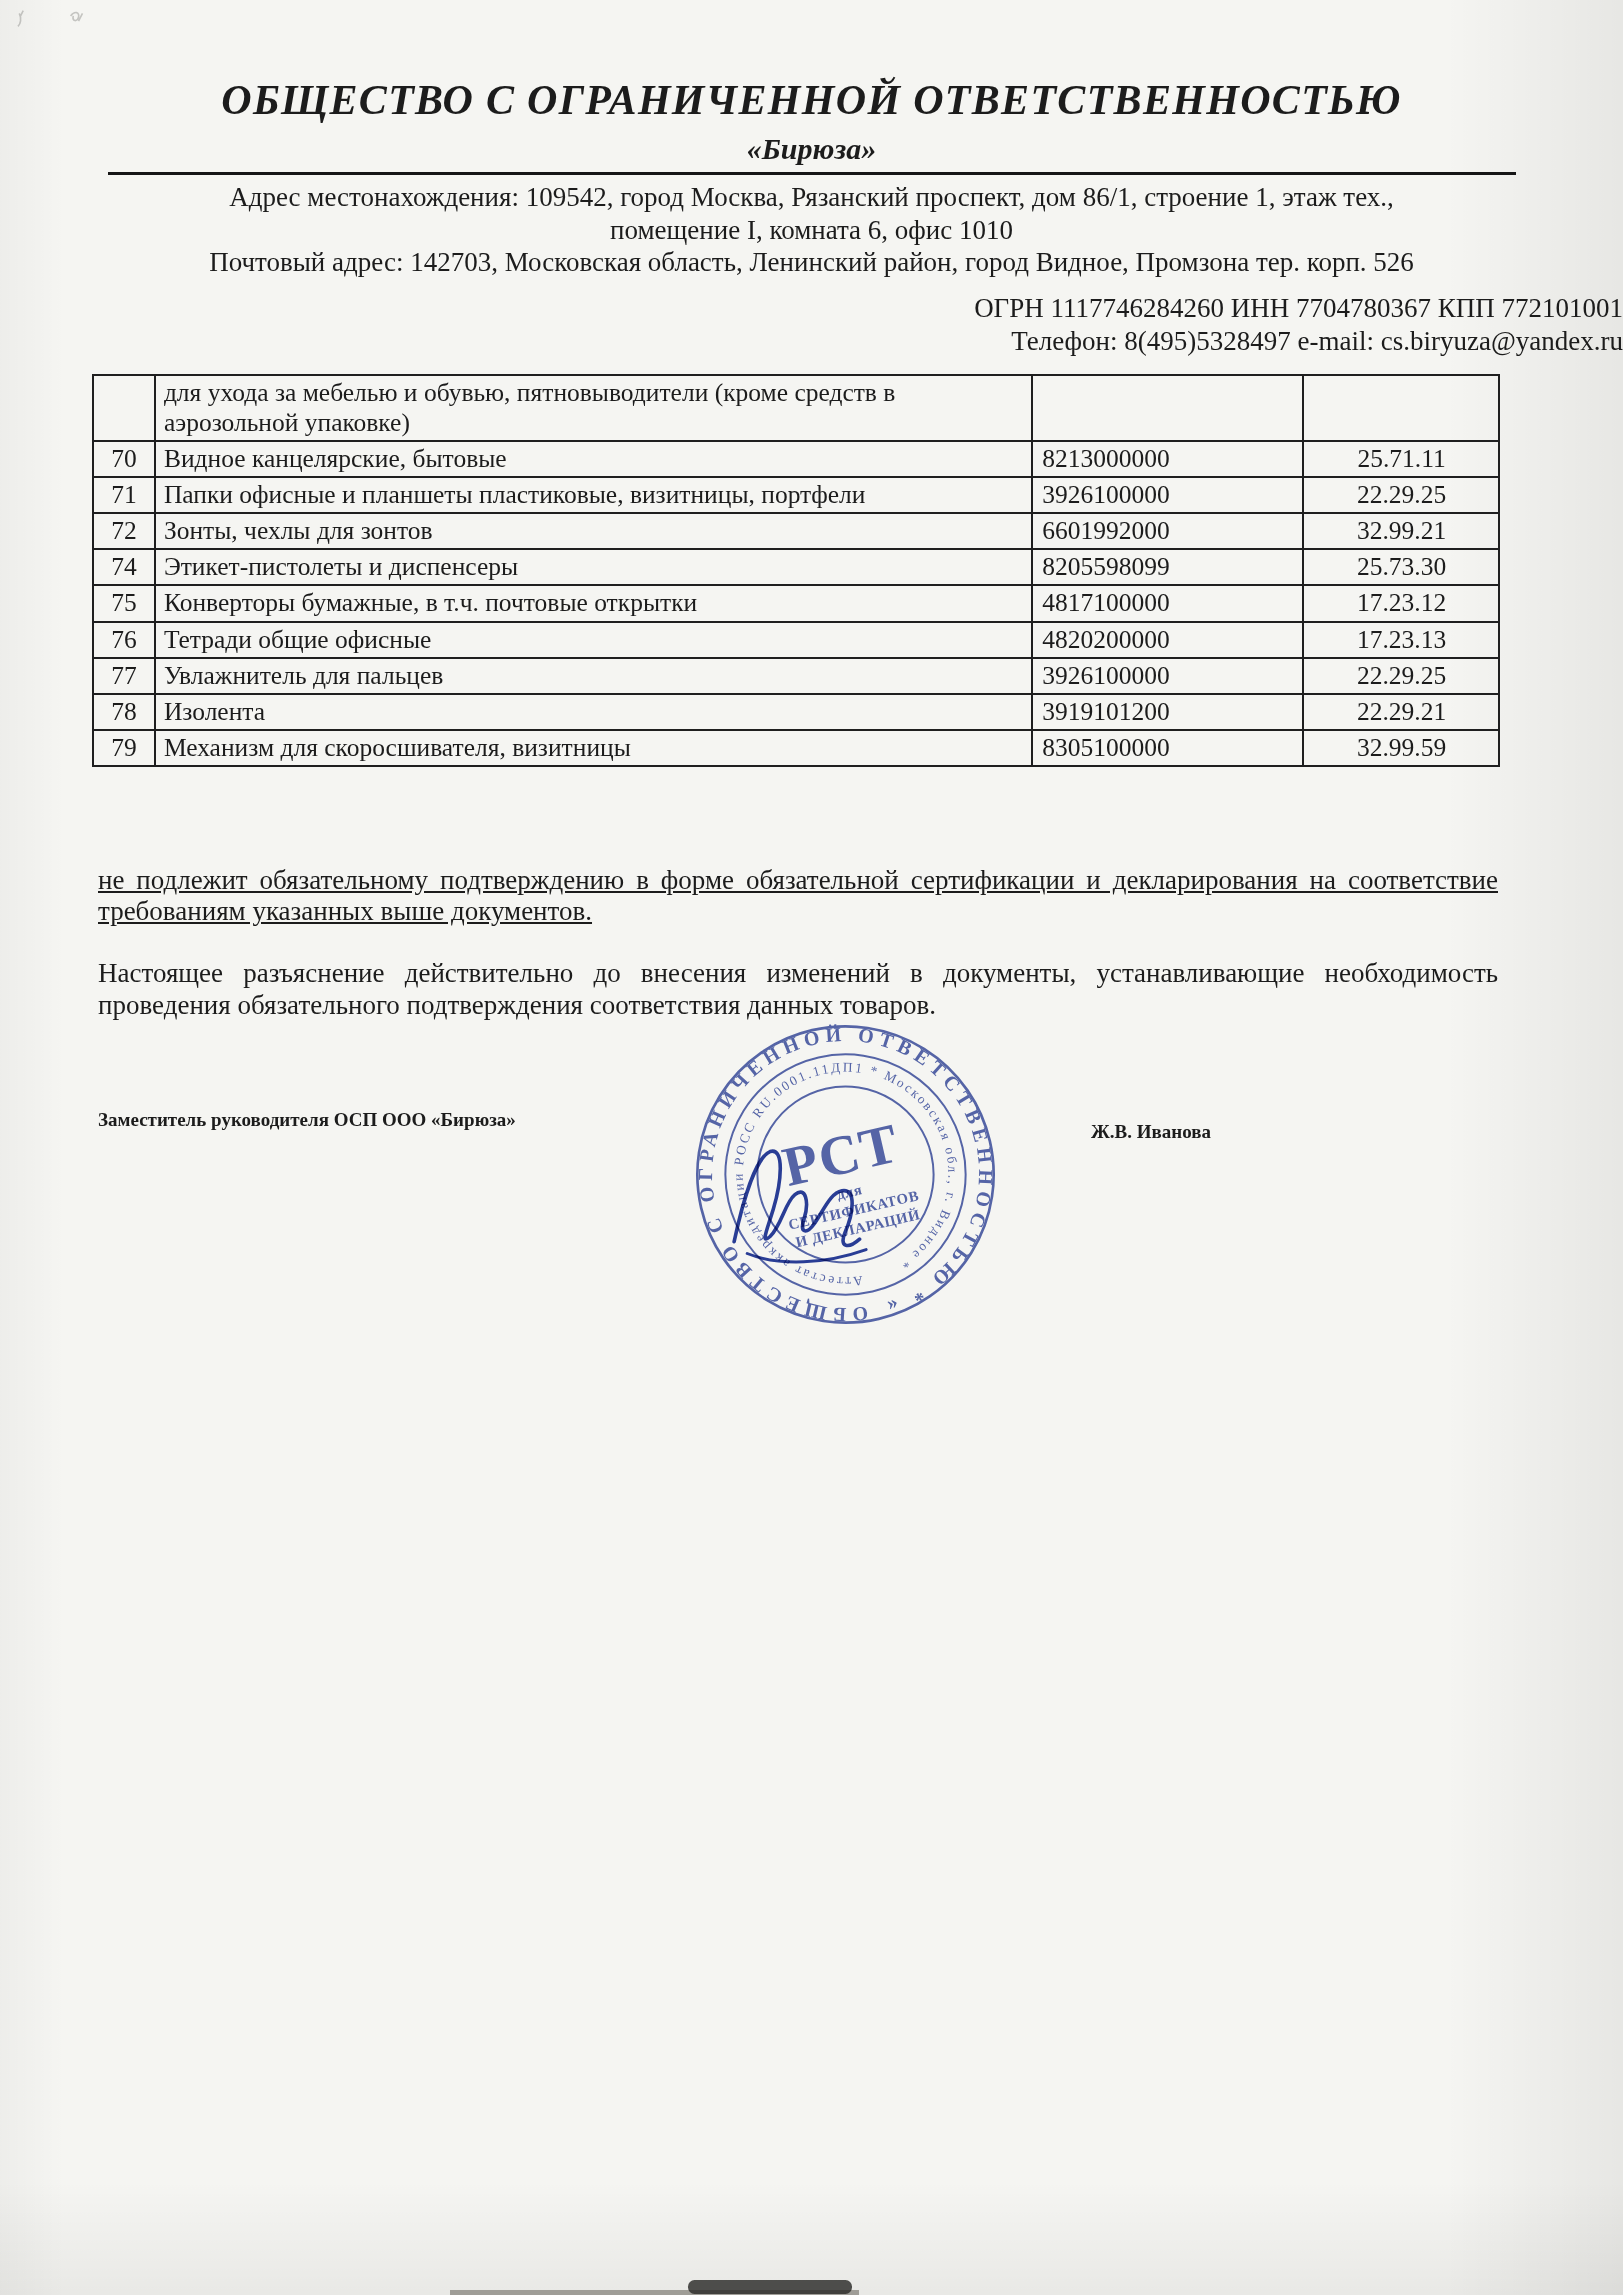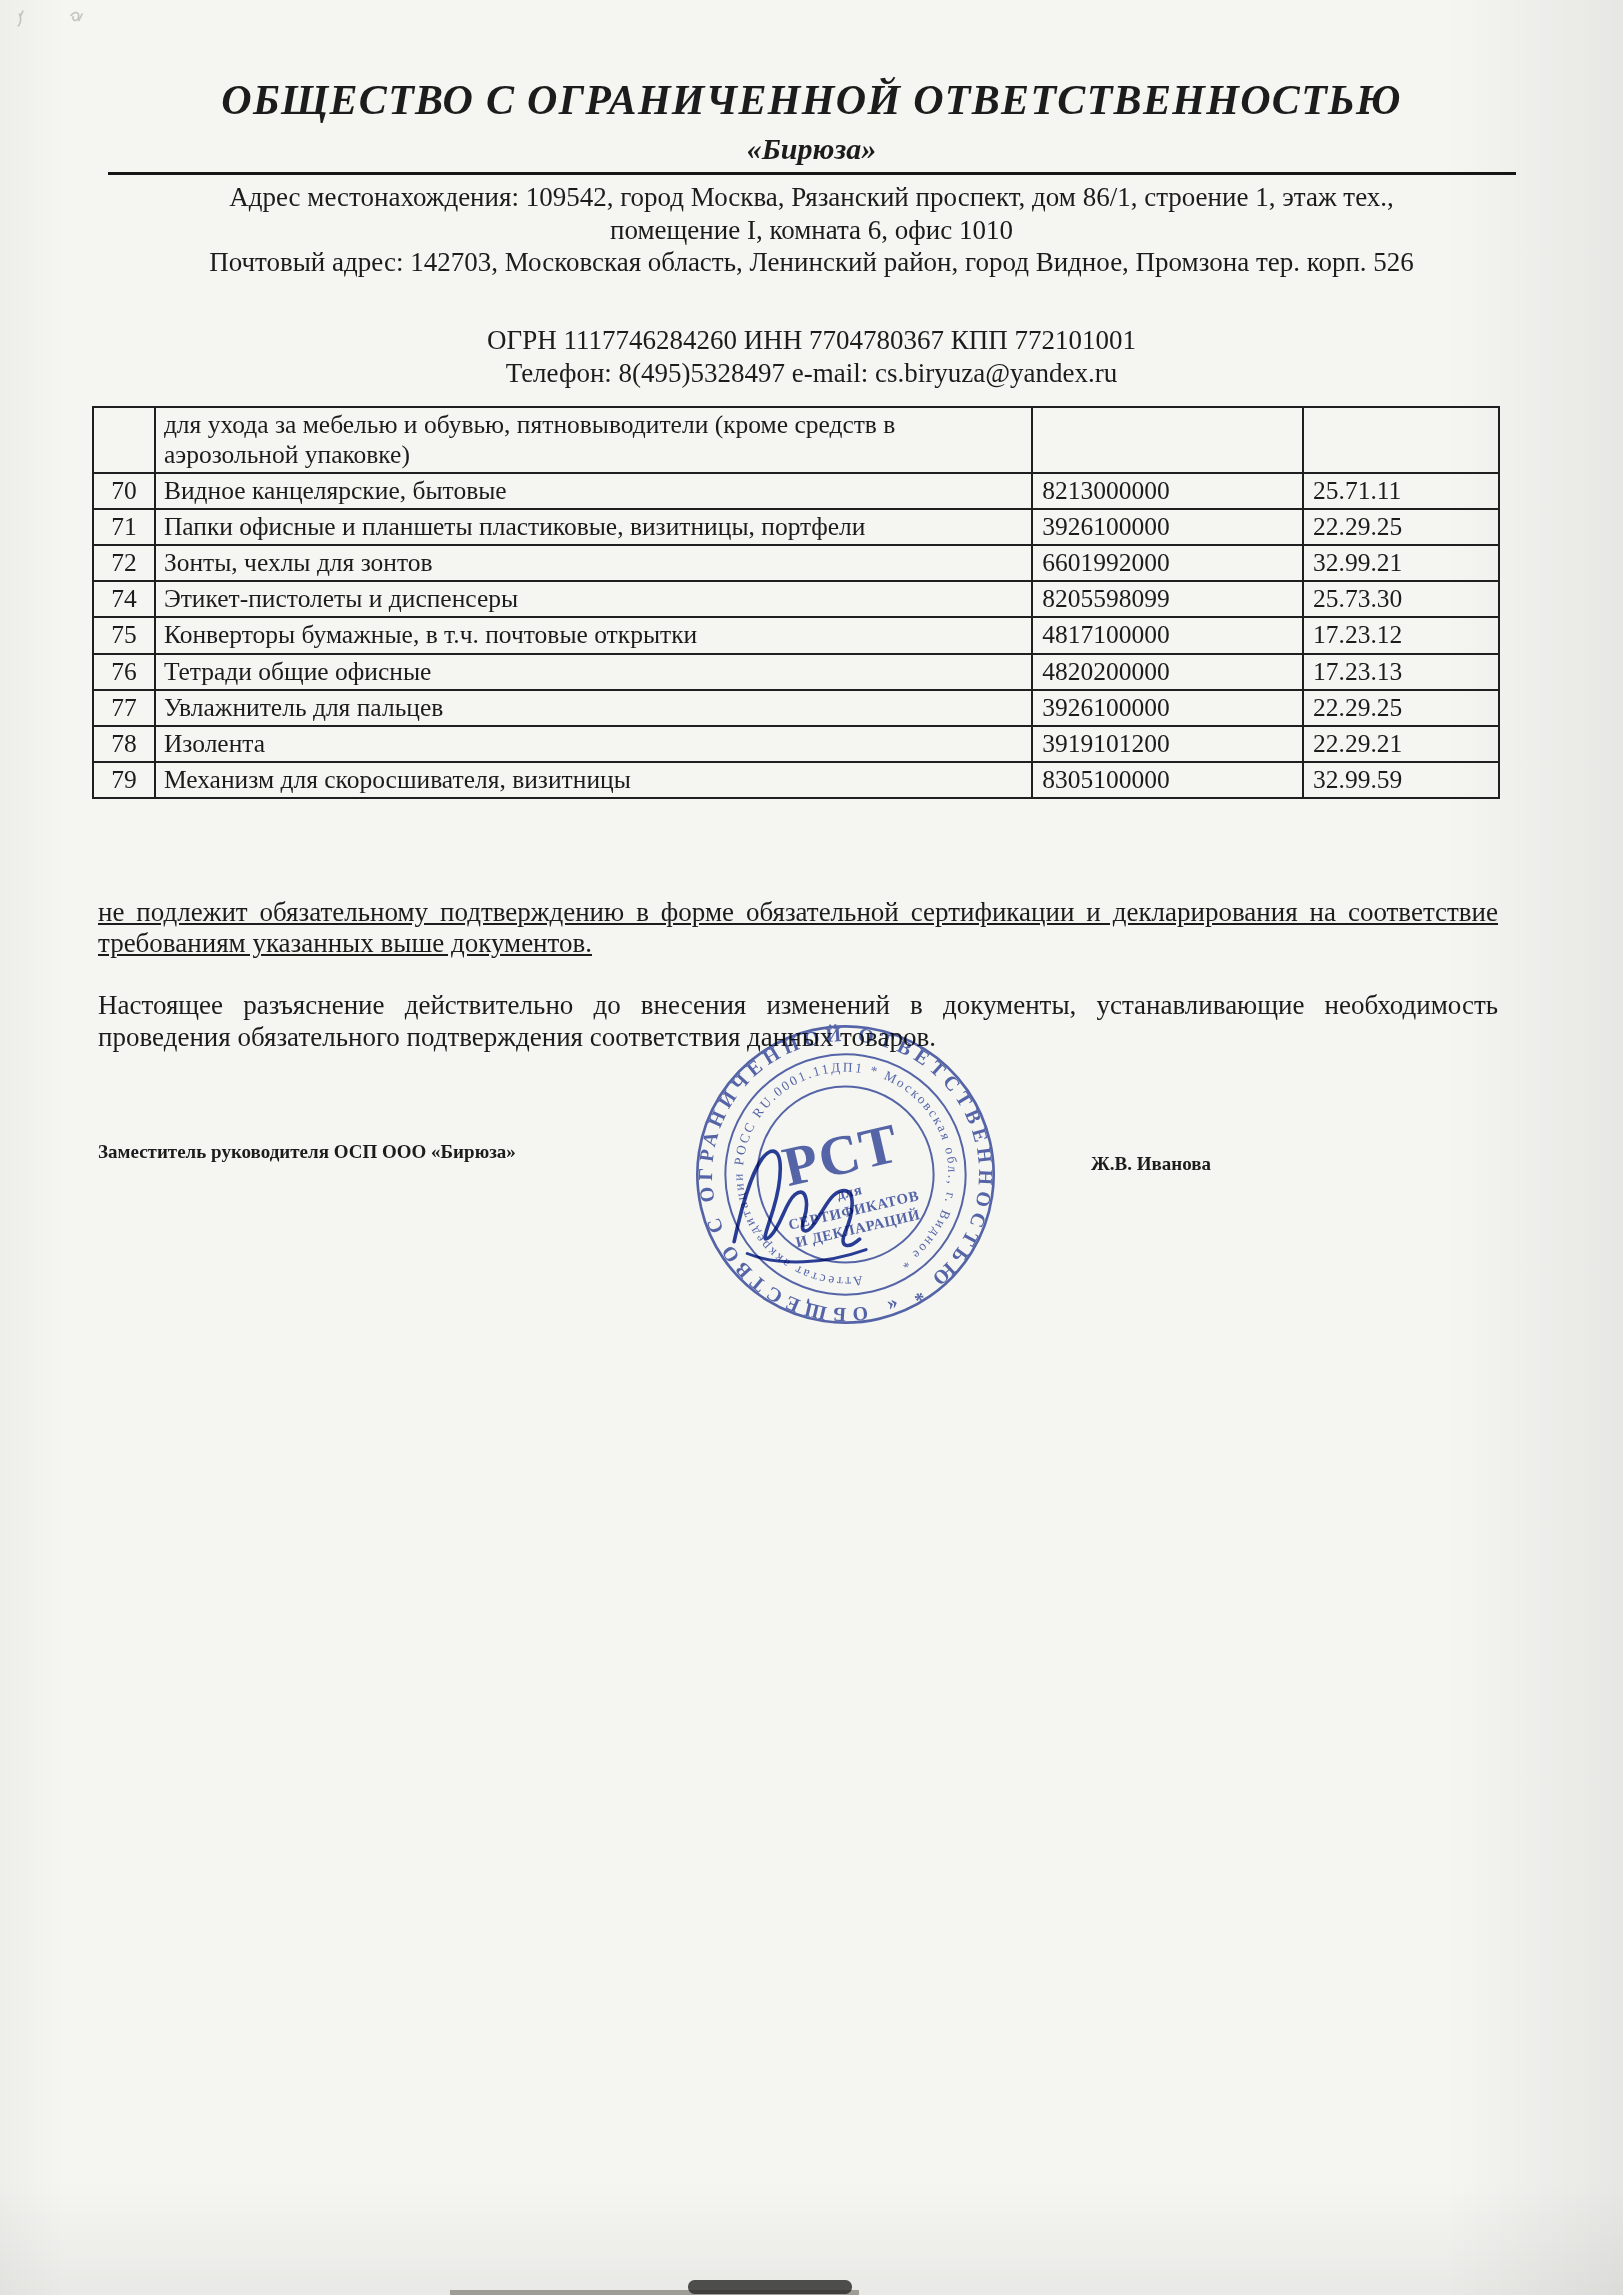--- a/index.html
+++ b/index.html
@@ -18,40 +18,40 @@
       linear-gradient(90deg, rgba(0,0,0,0.03) 0%, rgba(0,0,0,0) 4%, rgba(0,0,0,0) 89%, rgba(0,0,0,0.06) 100%),
       #f5f5f2;
   }
 
   
   .header { padding-top: 76px; text-align: center; }
   .title1 { font-size: 42px; font-weight: bold; font-style: italic; letter-spacing: 1.3px; }
   .title2 { font-size: 30px; font-weight: bold; font-style: italic; margin-top: 7.9px; }
   .rule   { width: 1408px; margin: 6.5px auto 5.2px; border: 0; border-top: 3.9px solid #161616; }
   .hline  { font-size: 27px; line-height: 1.22; }
-  .reg-block { margin-top: 45px; }
+  .reg-block { margin-top: 13px; text-align: right; }
 
   
   table.goods {
     border-collapse: collapse;
     table-layout: fixed;
     width: 1406px;
     margin: 15.7px 0 0 92px;
   }
   .goods td {
     border: 2px solid #1f1f1f;
     font-size: 25.5px;
     line-height: 1.18;
     padding: 2px 7.9px;
     vertical-align: top;
     overflow: hidden;
   }
   .goods td.num  { text-align: center; padding: 2px 6px; }
   .goods td.code { padding-left: 9.2px; }
-  .goods td.okpd { padding-left: 9px; }
+  .goods td.okpd { padding-left: 9px; text-align: center; }
 
   
   .bodytext { margin: 98px 0 0 98px; width: 1400px; font-size: 27px; line-height: 1.17; }
   .bodytext p { text-align: justify; }
   .p1 { margin-bottom: 30px; text-decoration: underline; }
   .p2 { margin-bottom: 34px; }
   .p3 { text-align: left; }
   .sigrow { position: relative; margin-top: 88px; height: 34px; font-size: 19px; font-weight: bold; }
   .signer-name { position: absolute; left: 993px; top: 12px; white-space: nowrap; }
 

